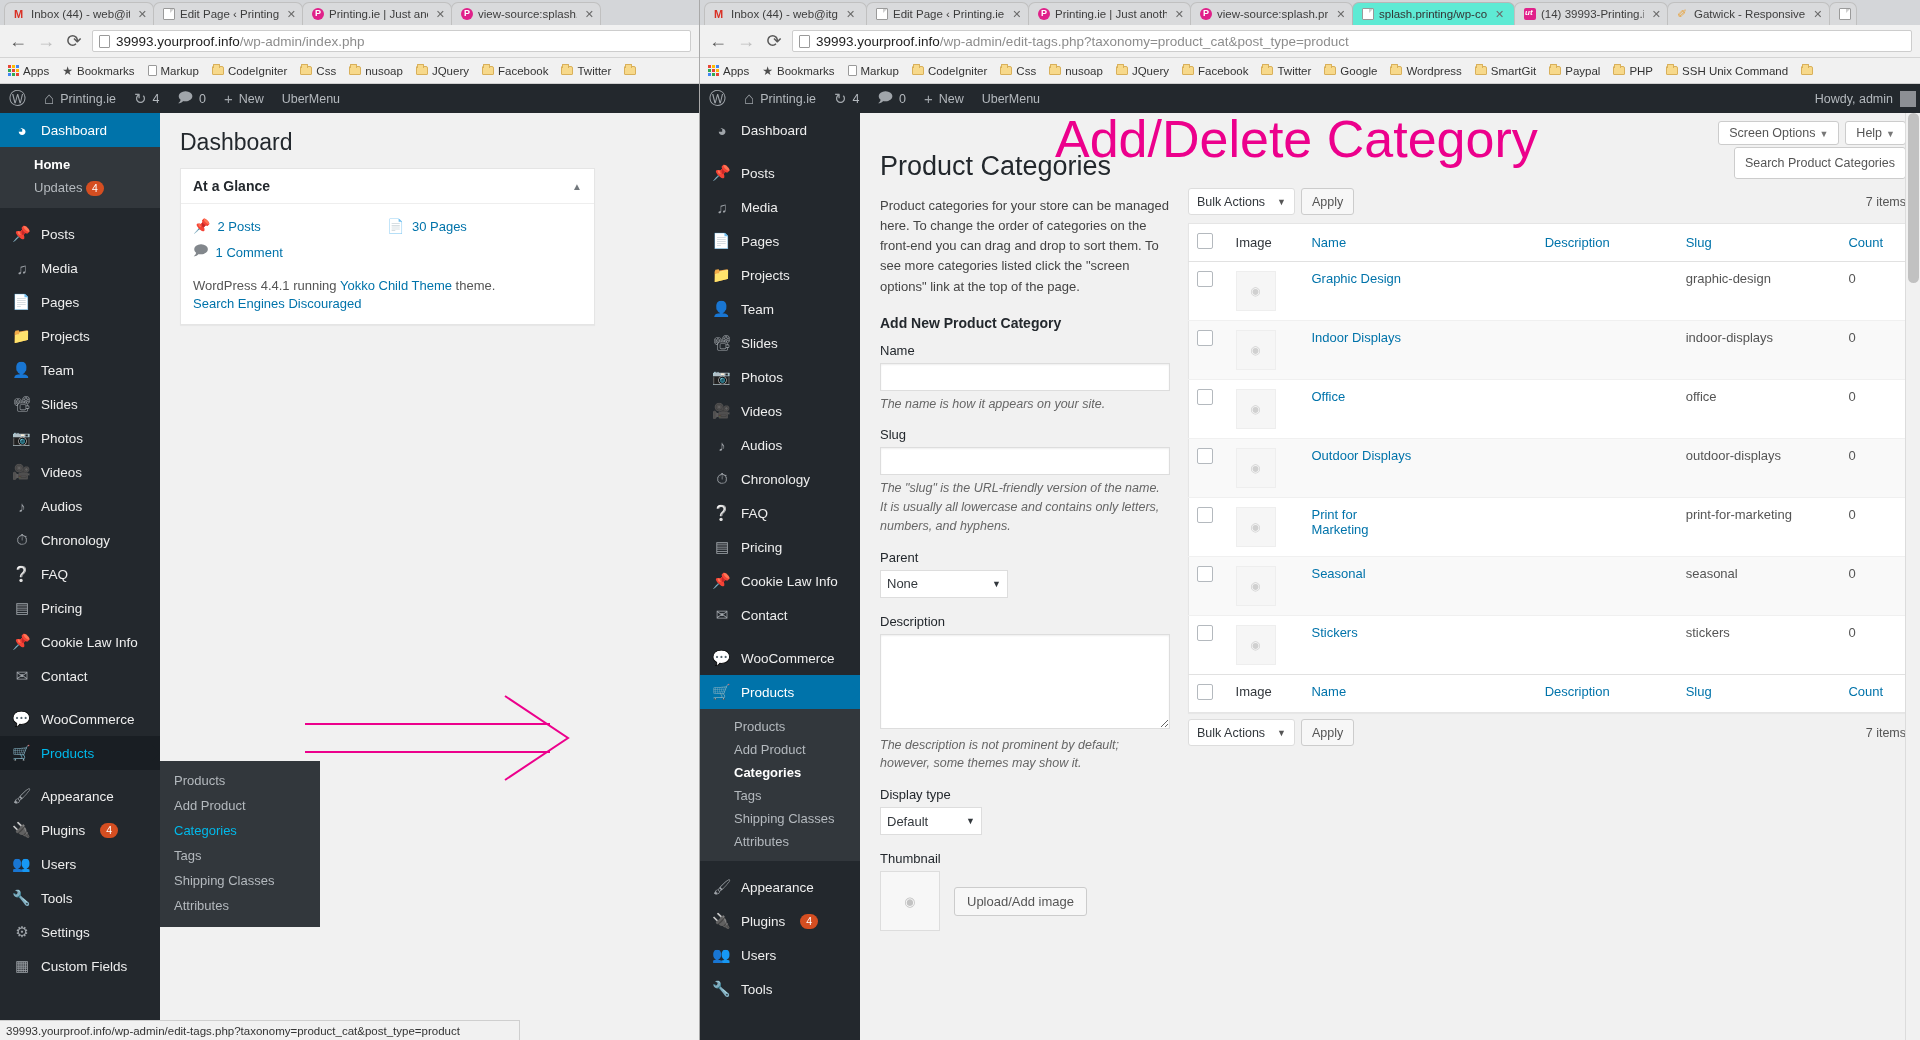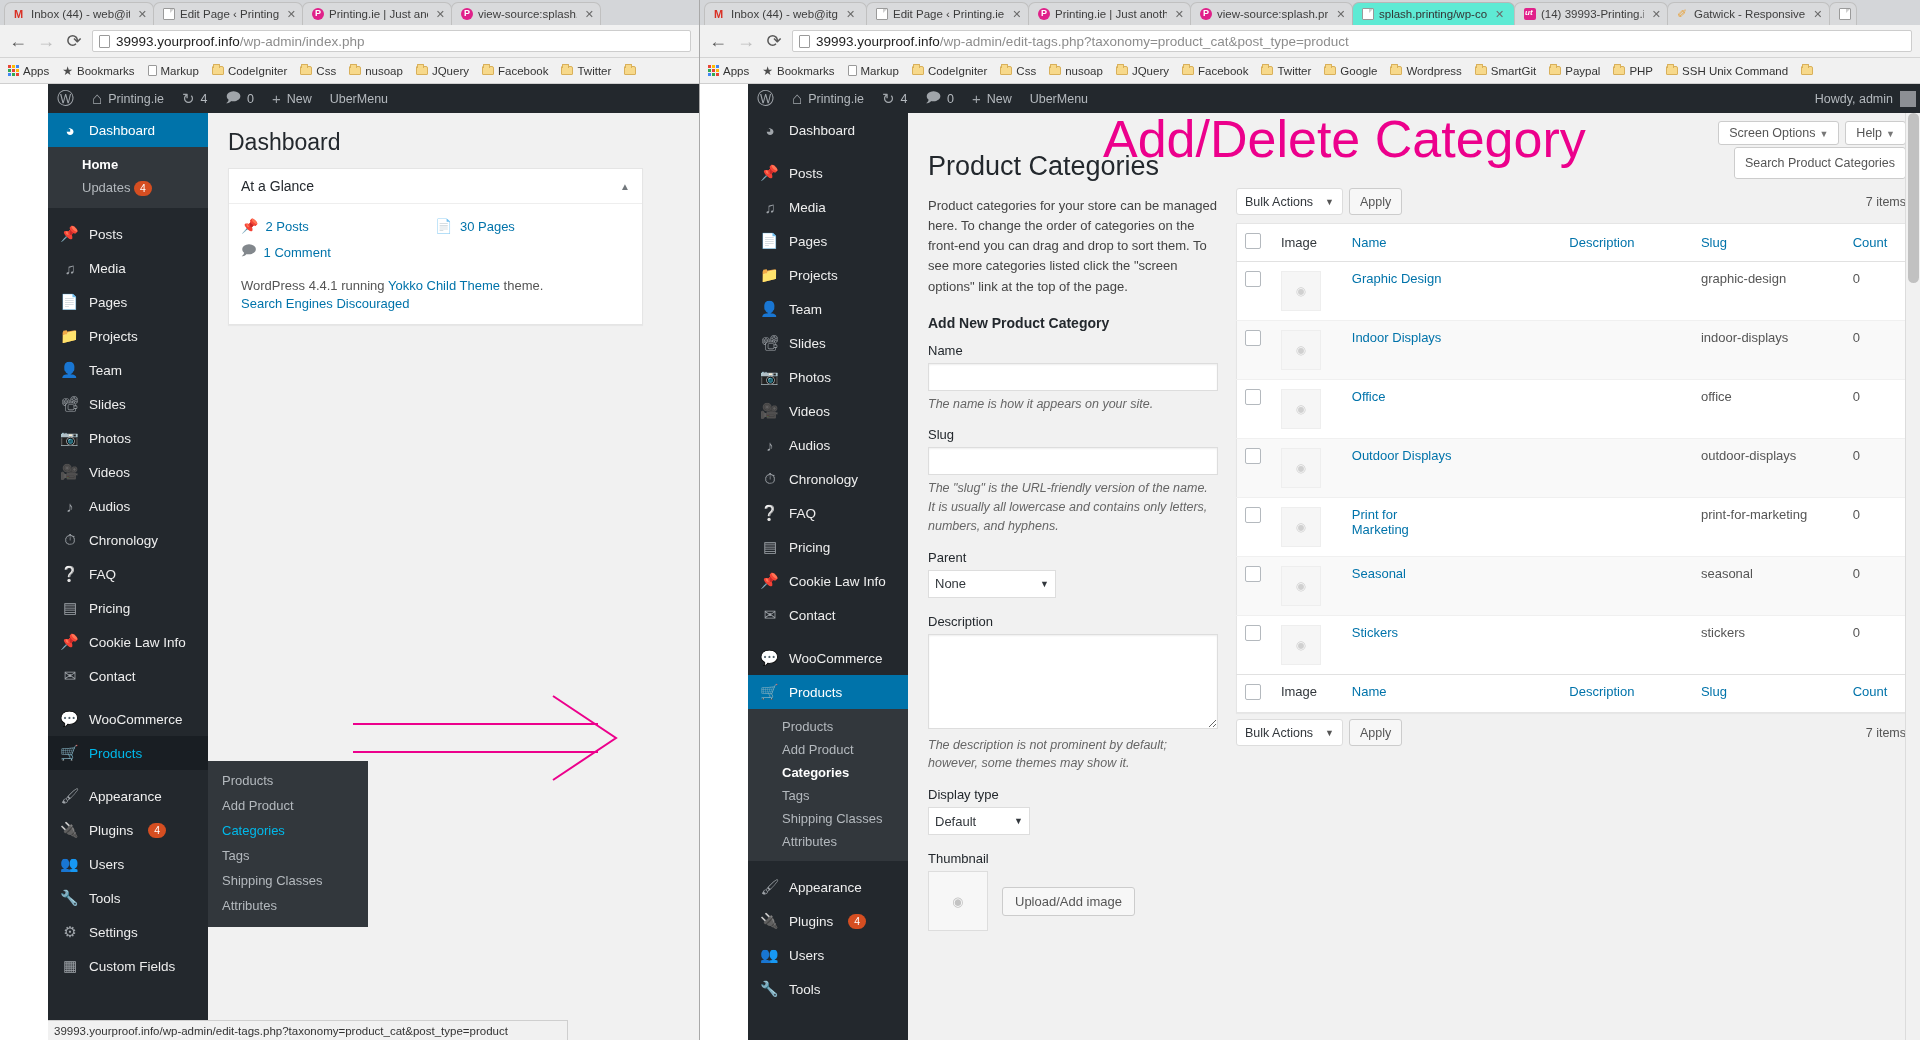--- a/index.html
+++ b/index.html
@@ -60,21 +60,21 @@
   .bmbar { height:26px; background:#f1f1f1; border-bottom:1px solid #cfcfcf; display:flex; align-items:center; gap:13px; padding:0 8px; font-size:11.5px; color:#333; overflow:hidden; white-space:nowrap;}
   .bm { display:flex; align-items:center; gap:4px; flex:none;}
   .ico-apps { width:11px;height:11px; display:grid; grid-template-columns:repeat(3,3px); grid-template-rows:repeat(3,3px); gap:1px;}
   .ico-apps i{ display:block; width:3px;height:3px;}
   .ico-star::before{ content:"\2605"; color:#4c4c4c; font-size:12px;}
   .ico-page { width:9px;height:11px;border:1px solid #9a9a9a;border-radius:1px;background:#fff;}
   .ico-folder { width:12px;height:9px;background:#f7d98b;border:1px solid #d9b05a;border-radius:1px 2px 1px 1px; position:relative;}
   .ico-folder::before{content:"";position:absolute;top:-3px;left:0;width:5px;height:3px;background:#f7d98b;border:1px solid #d9b05a;border-bottom:none;border-radius:1px 1px 0 0;}
 
   
-  .wp { position:relative; background:#fef9c3; height:100%;margin-left:48px; }
+  .wp { position:relative; background:#fef9c3; height:100%; }
   .adminbar { height:29px; background:#23282d; color:#b4b9be; display:flex; align-items:center; font-size:12.5px; }
   .ab-item { display:flex; align-items:center; gap:6px; padding:0 9px; height:29px; color:#b4b9be; white-space:nowrap;}
   .ab-logo::before{ content:"\24CC"; font-size:17px; color:#a0a5aa; }
   .ab-home::before{ content:"\2302"; font-size:17px; color:#a0a5aa; line-height:14px;}
   .ab-upd::before{ content:"\21BB"; font-size:15px; color:#a0a5aa;}
   .ab-com::before{ content:"\1F5E9"; font-size:14px; color:#a0a5aa;}
   .ab-new::before{ content:"\002B"; font-size:15px; color:#a0a5aa;}
   .ab-right { margin-left:auto; display:flex; align-items:center; gap:7px; padding-right:4px;}
   .avatar { width:16px;height:16px;background:#8c8f94; display:inline-block;}
 
@@ -107,21 +107,21 @@
     position:absolute; left:160px; width:160px; background:#32373c; padding:7px 0 9px 0; z-index:30;
   }
   .flyout a { display:block; padding:5px 0 5px 14px; color:#b4b9be; font-size:13px;}
   .flyout a.active{ color:#00b9eb;}
 
   .content { flex:1; background:#f1f1f1; overflow:hidden; position:relative;}
 
   
   .dash-h1 { font-size:23px; font-weight:normal; color:#23282d; padding:16px 0 12px 20px; }
   .postbox { margin:0 20px; background:#fff; border:1px solid #e5e5e5; box-shadow:0 1px 1px rgba(0,0,0,.04);}
-  .pb-head { display:flex; align-items:center; justify-content:space-between; padding:9px 12px; border-bottom:1px solid #eee; font-size:14px; font-weight:normal; color:#23282d;}
+  .pb-head { display:flex; align-items:center; justify-content:space-between; padding:9px 12px; border-bottom:1px solid #eee; font-size:14px; font-weight:bold; color:#23282d;}
   .pb-head .tog { color:#72777c; font-size:10px;}
   .pb-body { padding:11px 12px 13px 12px; font-size:13px; color:#555;}
   .glance-row{ display:flex; gap:0; }
   .glance-item { display:flex; align-items:center; gap:7px; color:#0073aa; width:50%; padding:3px 0;}
   .glance-item .gi { color:#82878c; font-size:14px;}
   .pb-body .ver { margin-top:11px; color:#555;}
   .pb-body a { color:#0073aa; text-decoration:none;}
 
   
   .scrow { display:flex; justify-content:flex-end; gap:6px; padding:8px 14px 0 0;}

